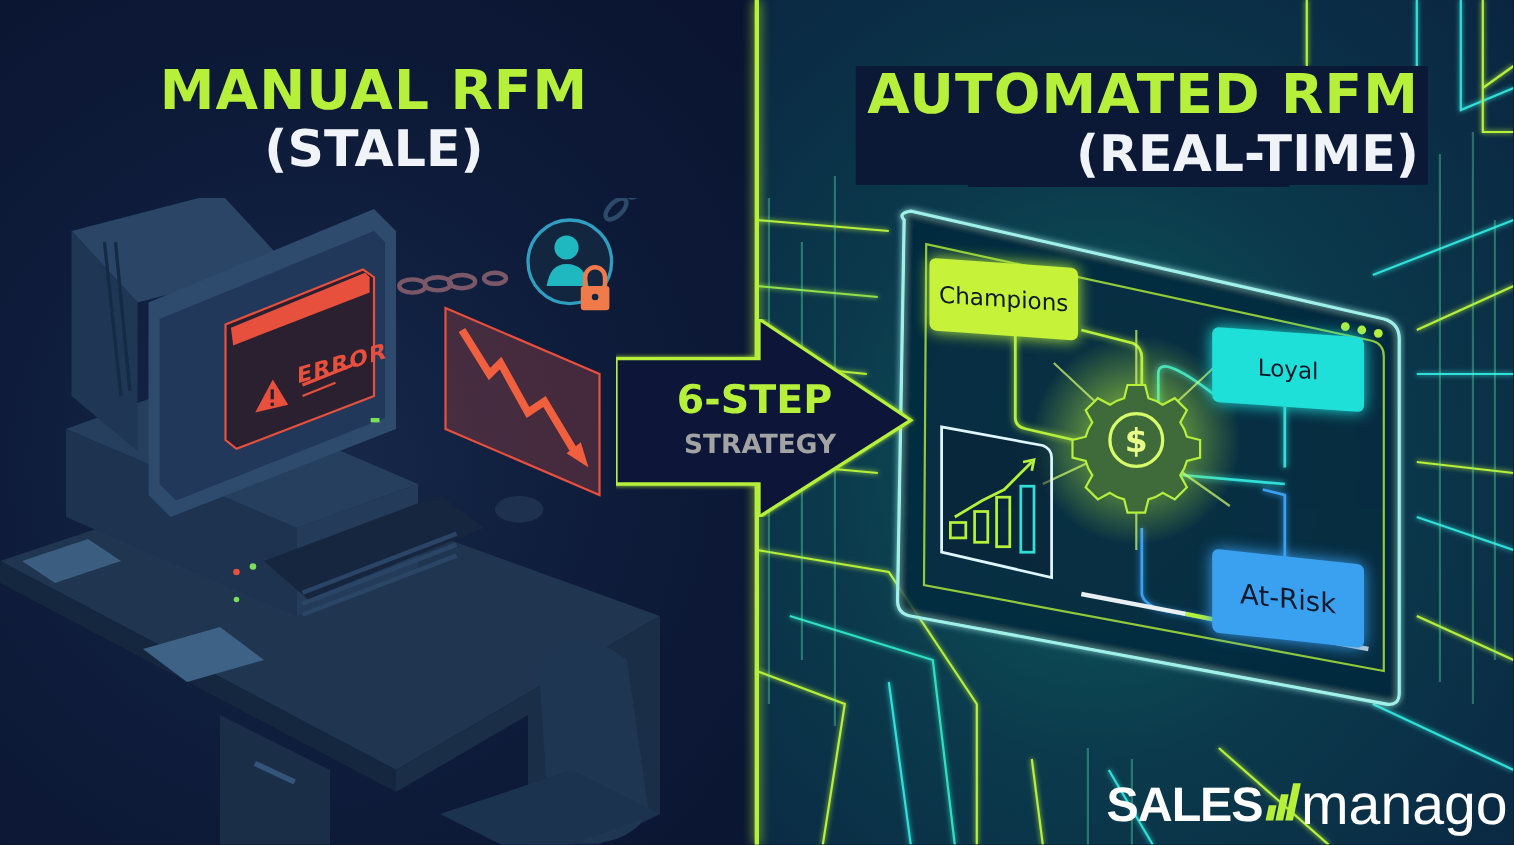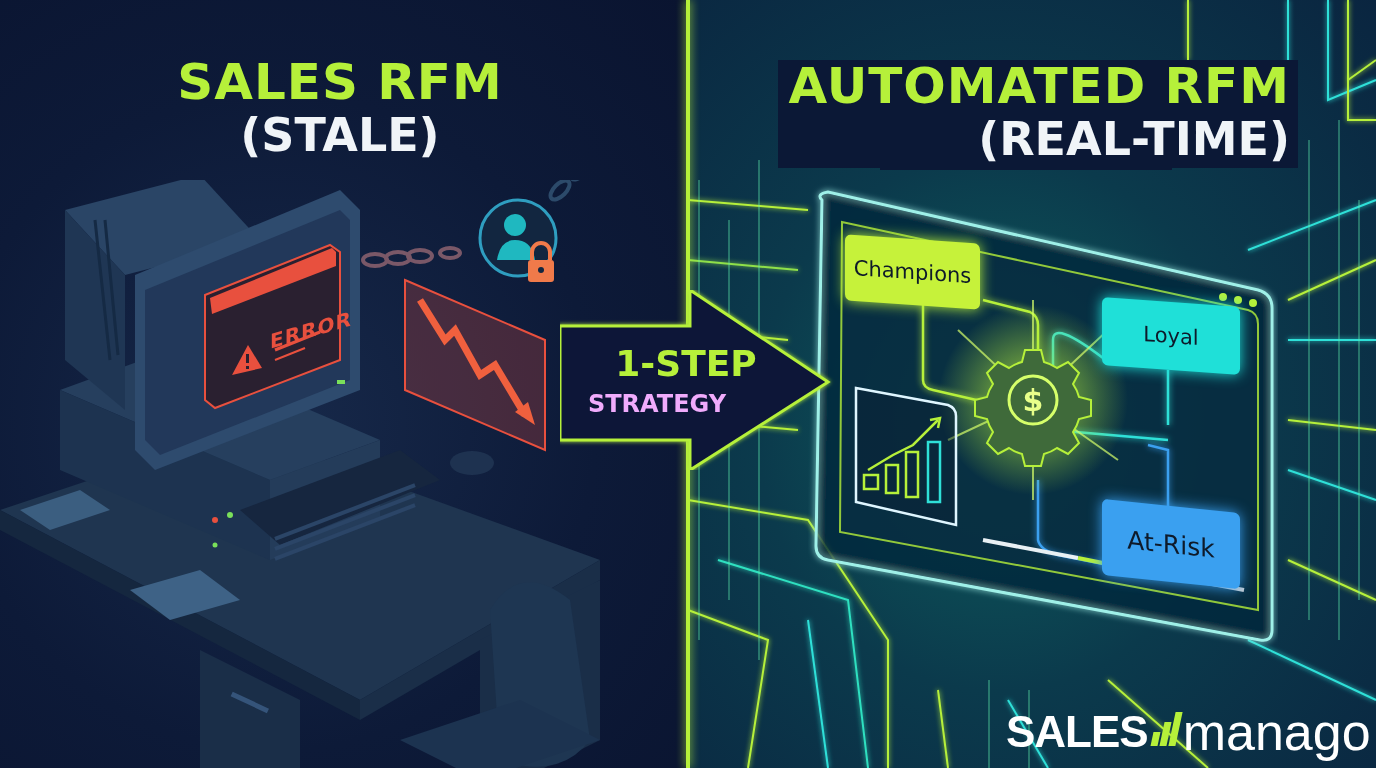--- a/index.html
+++ b/index.html
@@ -63,21 +63,21 @@
     }
     .seg-atrisk {
       left: 1102px; top: 506px; width: 138px; height: 76px; background: #3aa0f0;
       box-shadow: 0 0 14px #3aa0f0; transform: skewY(6deg); font-size: 25px;
     }
 
     
     .arrow-wrap { position: absolute; left: 560px; top: 290px; width: 280px; height: 180px; }
     .arrow-label { position: absolute; text-align: center; font-weight: bold; }
     .arrow-step { left: 596px; top: 346px; width: 180px; color: #b6f03a; font-size: 36px; line-height: 1; }
-    .arrow-strategy { left: 572px; top: 392px; width: 170px; color: #f0abfc; font-size: 24px; line-height: 1; }
+    .arrow-strategy { left: 606px; top: 392px; width: 170px; color: #a3a3a3; font-size: 24px; line-height: 1; }
 
     
     .illustration { position: absolute; left: 0; top: 180px; width: 640px; height: 588px; }
     .error-label {
       position: absolute; left: 270px; top: 318px; color: #e8503e; font-size: 20px; font-weight: bold;
       transform: skewY(-16deg); letter-spacing: 1px;
     }
 
     
     .logo {
@@ -142,21 +142,21 @@
           <rect x="300" y="680" width="2" height="88"></rect>
           <rect x="340" y="690" width="2" height="78"></rect>
         </g>
       </svg>
     </div>
   </div>
 
   <div class="divider"></div>
 
   <div class="heading left-heading">
-    <div class="main">SALES RFM</div>
+    <div class="main">MANUAL RFM</div>
     <div class="sub">(STALE)</div>
   </div>
 
   <div class="illustration">
     <svg width="640" height="588" viewBox="0 0 640 588">
 
       <polygon points="0,330 240,250 600,380 360,520" fill="#1f3550"></polygon>
       <polygon points="0,330 360,520 360,540 0,350" fill="#15273f"></polygon>
       <polygon points="360,520 600,380 600,400 360,540" fill="#1a2e48"></polygon>
 
@@ -320,21 +320,21 @@
           <feGaussianBlur stdDeviation="2" result="b"></feGaussianBlur>
           <feMerge>
               <feMergeNode in="b"></feMergeNode>
               <feMergeNode in="SourceGraphic"></feMergeNode>
             </feMerge>
         </filter>
       </defs>
       <polygon points="0,36 130,36 130,0 268,92 130,180 130,150 0,150" fill="#0b1738" stroke="#b6f03a" stroke-width="3" filter="url(#g3)"></polygon>
     </svg>
   </div>
-  <div class="arrow-label arrow-step">1-STEP</div>
+  <div class="arrow-label arrow-step">6-STEP</div>
   <div class="arrow-label arrow-strategy">STRATEGY</div>
 
   <div class="logo">
     <span class="logo-sales">SALES</span>
     <span class="logo-bars">
       <span style="height:14px"></span>
       <span style="height:24px"></span>
       <span style="height:34px"></span>
     </span>
     <span class="logo-manago">manago</span>

